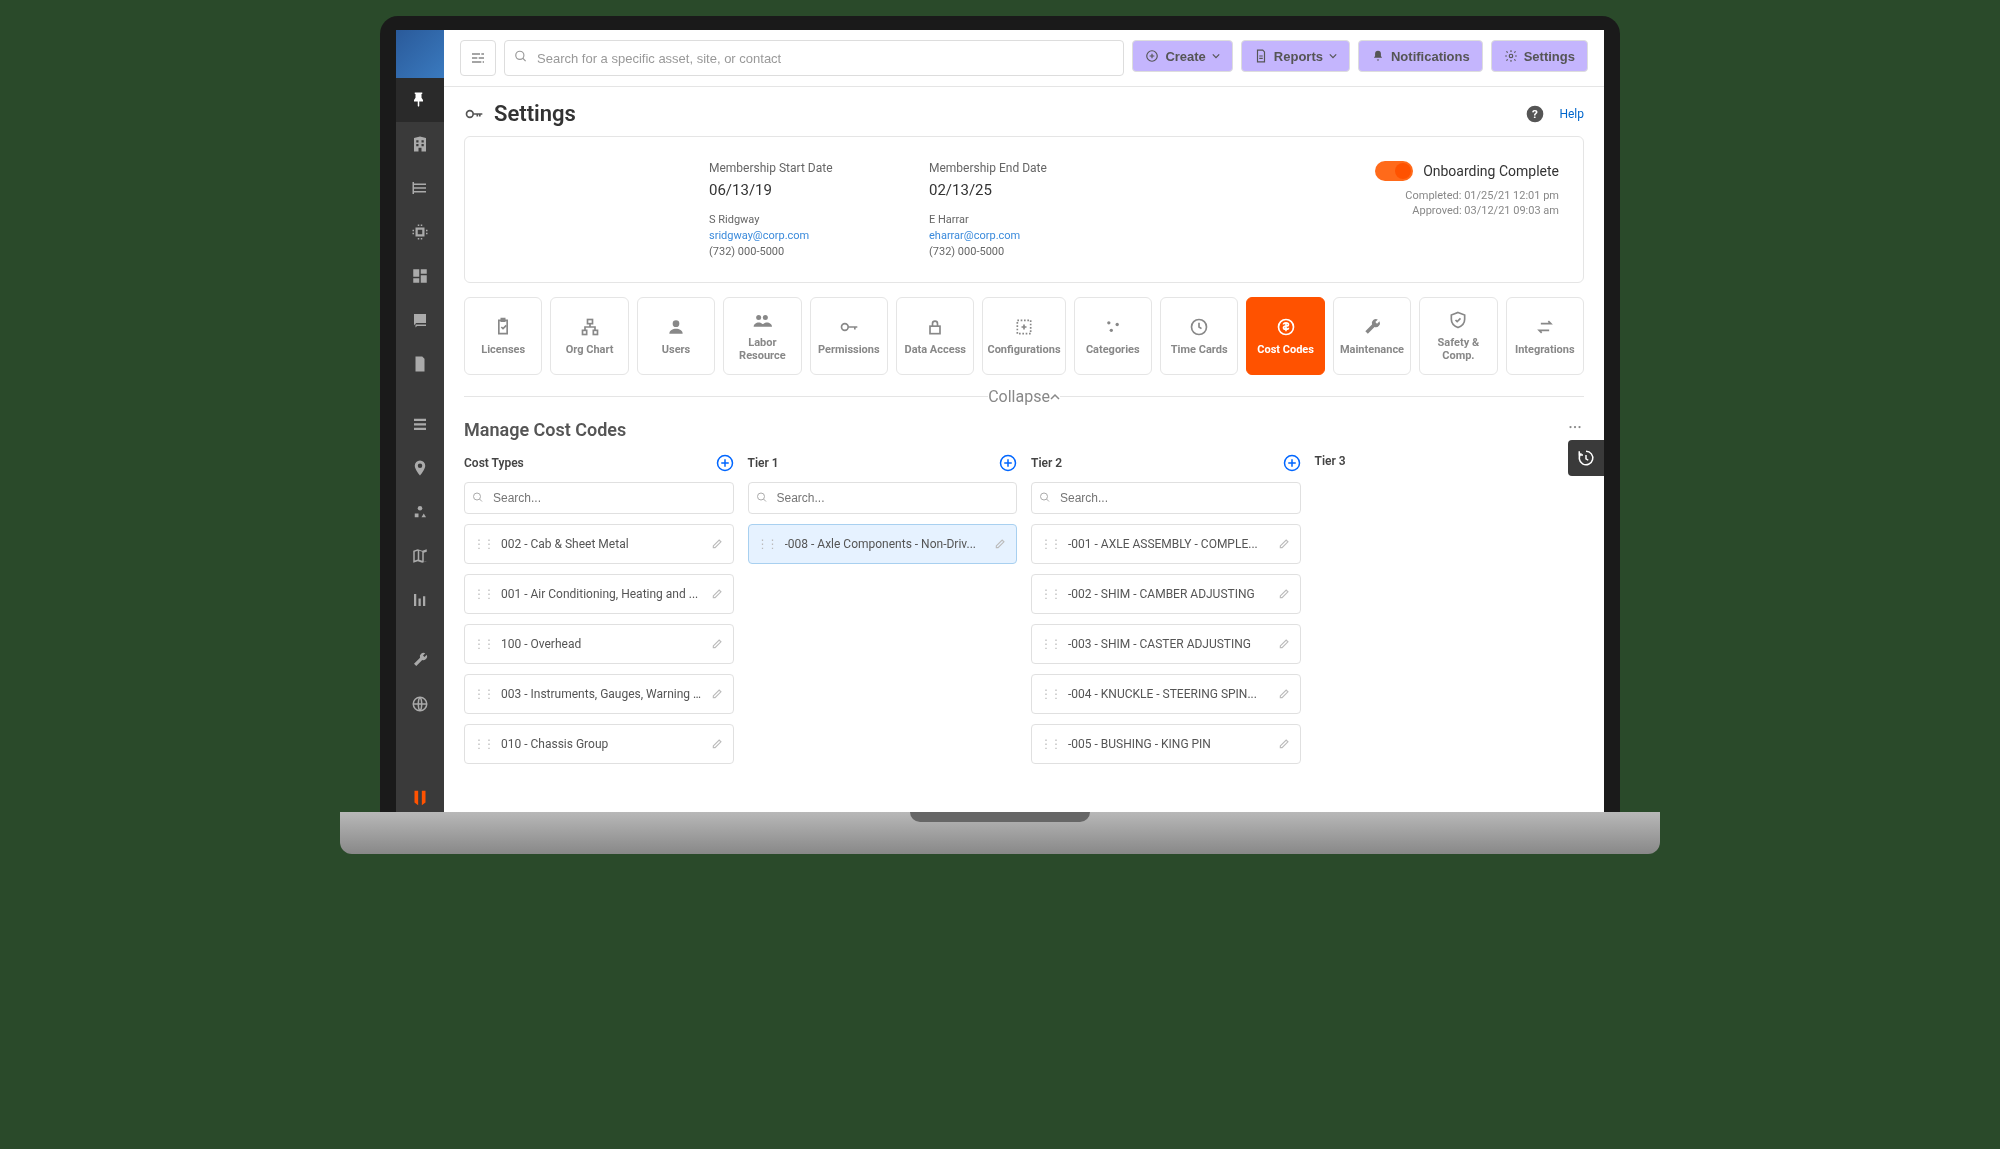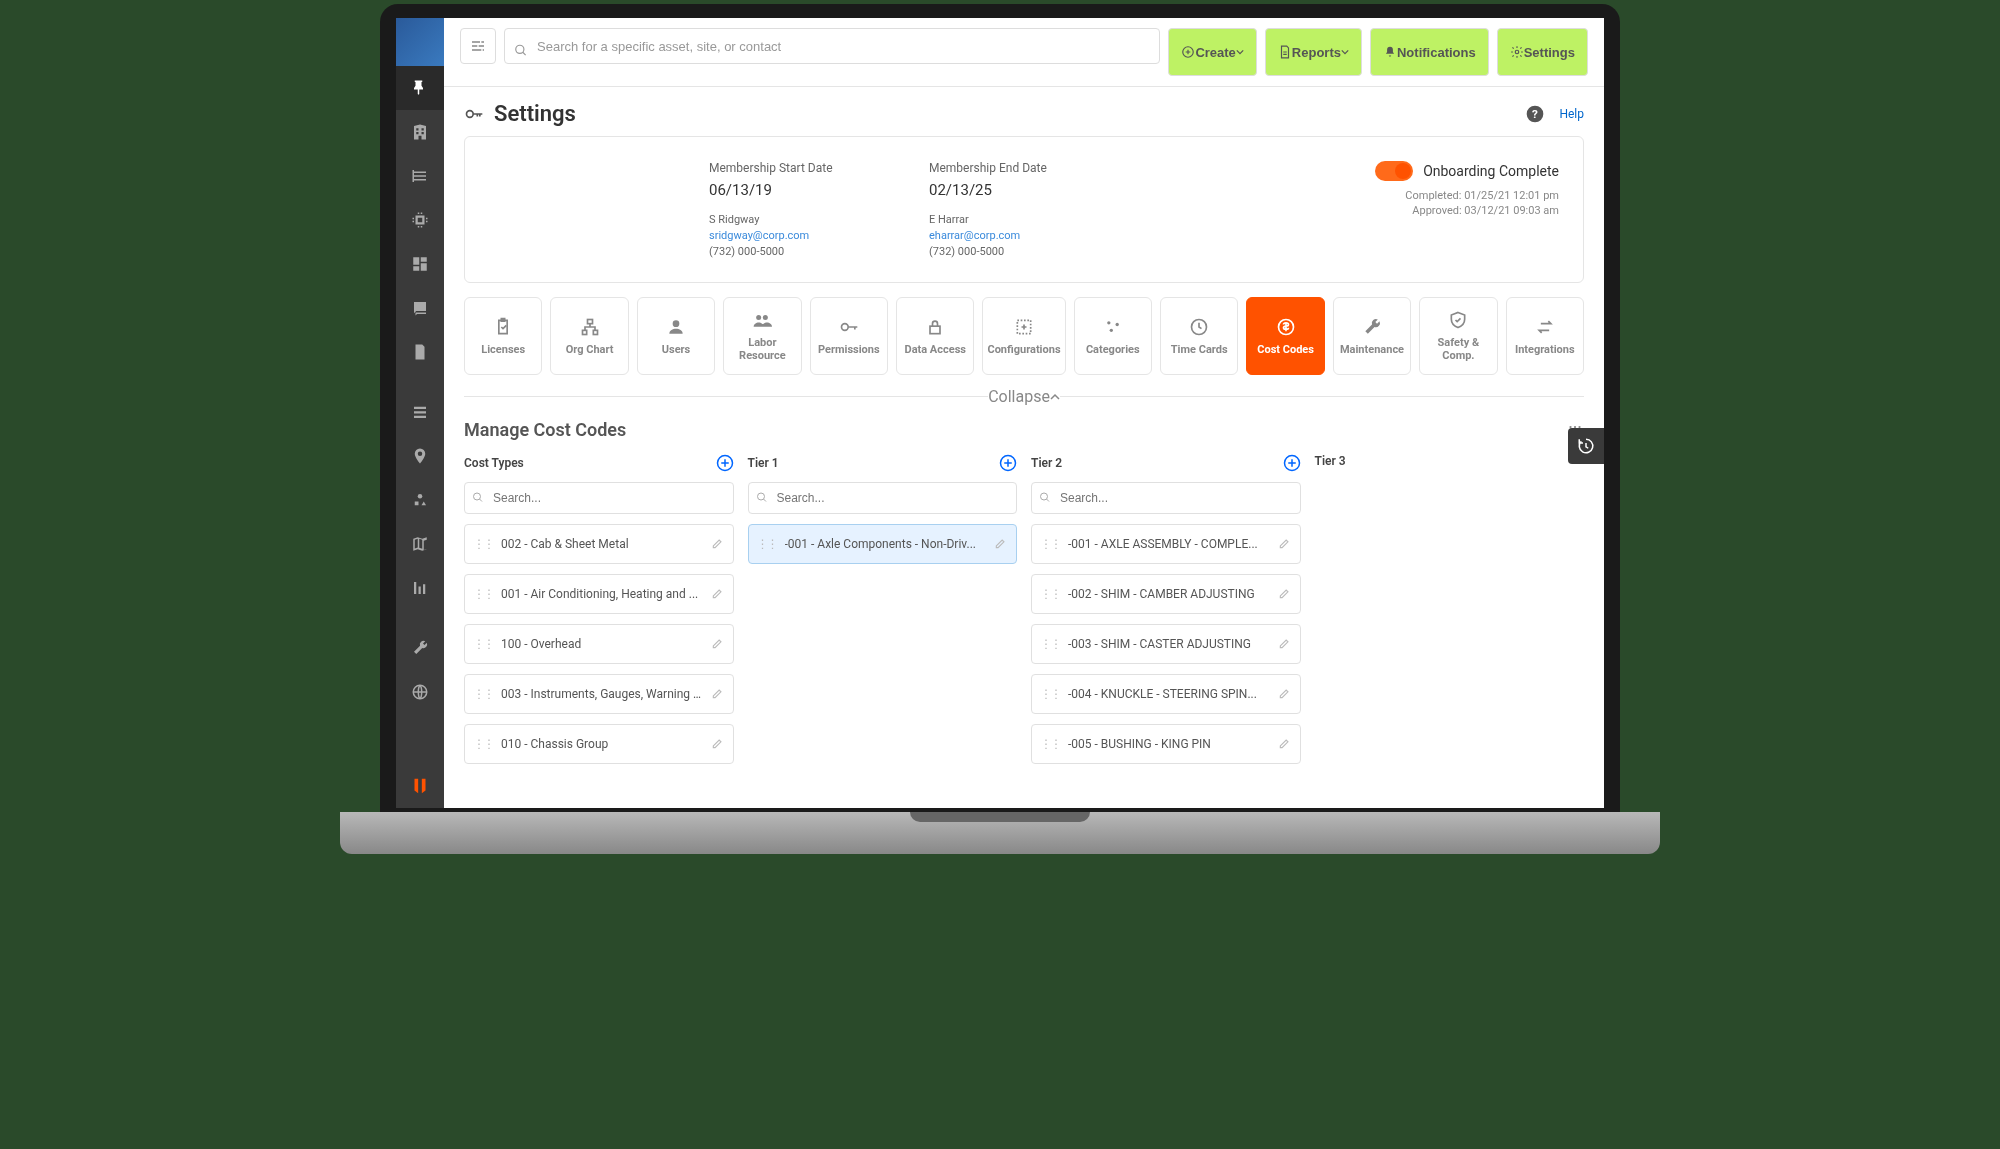--- a/index.html
+++ b/index.html
@@ -1,19 +1,19 @@
 <!DOCTYPE html>
 <html><head>
 <meta charset="utf-8">
 <style>
 * { box-sizing: border-box; margin: 0; padding: 0; }
 body { font-family: -apple-system, BlinkMacSystemFont, "Segoe UI", Roboto, sans-serif; background: #2a4a2a; overflow: hidden; }
 
 .laptop-frame { width: 1500px; height: 862px; margin: 0 auto; position: relative; }
-.laptop-body { position: absolute; top: 4px; left: 130px; width: 1240px; height: 812px; background: #1a1a1a; border-radius: 18px 18px 4px 4px; padding: 14px 16px 0 16px; }
+.laptop-body { position: absolute; top: 16px; left: 130px; width: 1240px; height: 812px; background: #1a1a1a; border-radius: 18px 18px 4px 4px; padding: 14px 16px 0 16px; }
 .laptop-screen { width: 100%; height: 790px; background: #fff; overflow: hidden; position: relative; }
 .laptop-base { position: absolute; bottom: 8px; left: 90px; width: 1320px; height: 42px; background: linear-gradient(#b8b8b8, #888); border-radius: 0 0 12px 12px; }
 .laptop-notch { position: absolute; top: 0; left: 50%; transform: translateX(-50%); width: 180px; height: 10px; background: #666; border-radius: 0 0 12px 12px; }
 
 .app { display: flex; width: 100%; height: 100%; }
 
 .sidebar { width: 48px; background: #3a3a3a; display: flex; flex-direction: column; align-items: center; padding-top: 0; }
 .sidebar-logo { width: 48px; height: 48px; background: linear-gradient(135deg, #2a5a9a, #3a7abf); display: flex; align-items: center; justify-content: center; }
 .sidebar-item { width: 48px; height: 44px; display: flex; align-items: center; justify-content: center; color: #aaa; cursor: pointer; }
 .sidebar-item.active { background: #2a2a2a; color: #fff; }
@@ -22,21 +22,21 @@
 .sidebar-bottom svg { width: 22px; height: 22px; }
 
 .main { flex: 1; display: flex; flex-direction: column; overflow: hidden; }
 
 .topbar { display: flex; gap: 8px; padding: 10px 16px; border-bottom: 1px solid #e5e5e5; }
 .filter-icon-btn { width: 36px; height: 36px; border: 1px solid #ddd; border-radius: 4px; display: flex; align-items: center; justify-content: center; color: #888; cursor: pointer; }
 .search-wrap { flex: 1; position: relative; }
 .search-icon-abs { position: absolute; left: 10px; top: 50%; transform: translateY(-50%); color: #999; }
 .search-input { width: 100%; height: 36px; border: 1px solid #ddd; border-radius: 4px; padding: 0 10px 0 32px; font-size: 13px; color: #333; }
 .search-input::placeholder { color: #999; }
-.topbar-btn { height: 48px; padding: 0 12px; border: 1px solid #ddd; border-radius: 4px; background: #bef264; display: flex; align-items: center; font-size: 13px; color: #555; font-weight: 600; cursor: pointer; }
+.topbar-btn { height: 32px; padding: 0 12px; border: 1px solid #ddd; border-radius: 4px; background: #c4b5fd; display: flex; align-items: center; gap: 6px; font-size: 13px; color: #555; font-weight: 600; cursor: pointer; }
 .topbar-btn svg.chev { width: 8px; height: 8px; }
 
 .page-header { display: flex; align-items: center; padding: 14px 20px 10px 20px; }
 .page-header svg { width: 20px; height: 20px; margin-right: 10px; color: #555; }
 .page-title { font-size: 22px; font-weight: 600; color: #333; }
 .help-link { margin-left: auto; color: #0066cc; font-size: 12px; display: flex; align-items: center; gap: 4px; }
 
 .content { padding: 0 20px; overflow-y: auto; }
 
 .info-card { border: 1px solid #e5e5e5; border-radius: 6px; padding: 24px; display: flex; gap: 40px; }
@@ -452,21 +452,21 @@
                 <div class="col-search-wrap">
                   <span class="search-icon-abs"><svg width="12" height="12" viewBox="0 0 24 24">
                         <circle cx="10" cy="10" r="7" fill="none" stroke="#aaa" stroke-width="2"></circle>
                         <path d="M15 15l5 5" stroke="#aaa" stroke-width="2"></path>
                       </svg></span>
                   <input class="col-search" placeholder="Search..." style="">
                 </div>
                 <div id="list-tier1">
                     <div class="list-item selected">
                       <span class="drag-handle">⋮⋮</span>
-                      <span class="list-item-label">-001 - Axle Components - Non-Driv...</span>
+                      <span class="list-item-label">-008 - Axle Components - Non-Driv...</span>
                       <span class="edit-icon"><svg width="14" height="14" viewBox="0 0 24 24">
                           <path d="M4 17l10-10 3 3L7 20H4v-3z" fill="none" stroke="currentColor" stroke-width="2"></path>
                         </svg></span>
                     </div>
                   </div>
               </div>
 
               <div class="column">
                 <div class="column-header">
                   <div class="column-title">Tier 2</div>

